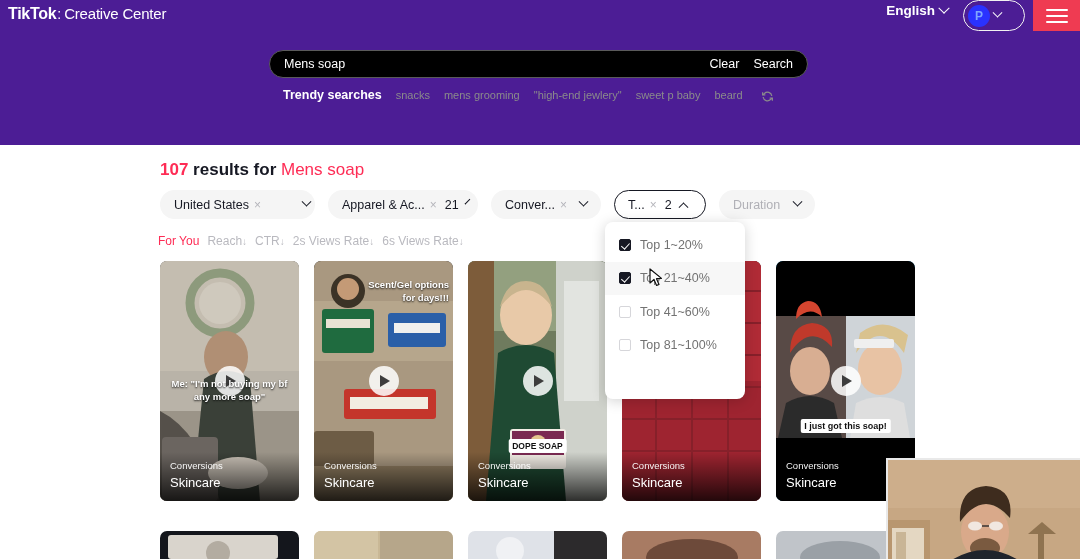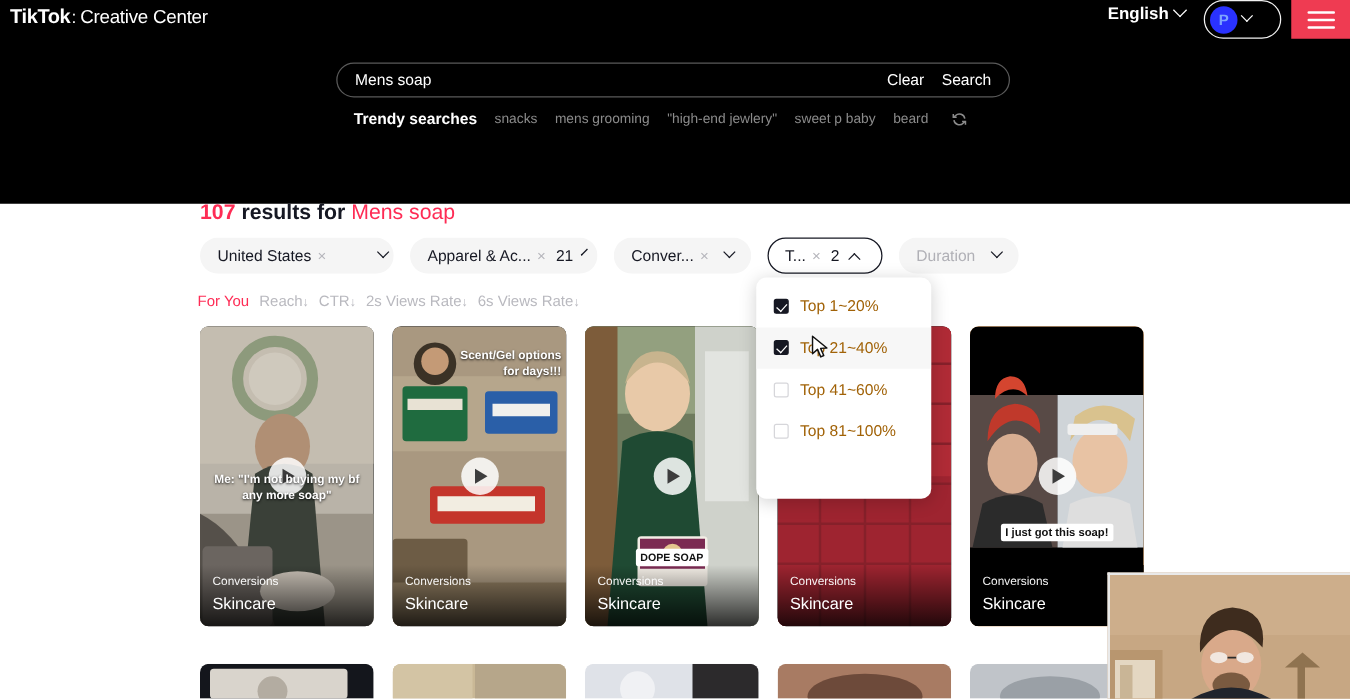--- a/index.html
+++ b/index.html
@@ -7,22 +7,22 @@
     width: 1080px; height: 559px;
     overflow: hidden;
     font-family: "Liberation Sans", sans-serif;
     background: #fff;
   }
   #app { position: relative; width: 1080px; height: 559px; overflow: hidden; }
 
   
   .header {
     position: absolute; top: 0; left: 0;
-    width: 1080px; height: 163px;
-    background: #000000;
+    width: 1080px; height: 145px;
+    background: #4c1d95;
   }
   .brand {
     position: absolute; left: 8px; top: 5px;
     display: flex; align-items: baseline; gap: 0px;
     color: #fff;
   }
   .brand-tiktok {
     font-size: 16px; font-weight: bold; letter-spacing: -0.3px; color: #fff;
   }
   .brand-sep { font-size: 14px; color: #fff; padding: 0 3px 0 1px; }
@@ -83,21 +83,21 @@
     padding-left: 14px;
   }
   .searchwrap input::placeholder { color: #7a7a7a; }
   .s-btn {
     color: #fff; font-size: 12.5px; padding: 0 7px; cursor: pointer; white-space: nowrap;
   }
   .s-btn.search { padding-right: 14px; }
 
   .trendy {
     position: absolute; left: 283px; top: 88px;
-    display: flex; align-items: center; gap: 14px; text-decoration: underline;
+    display: flex; align-items: center; gap: 14px;
   }
   .trendy .lbl { color: #fff; font-size: 12.5px; font-weight: bold; white-space: nowrap; }
   .trendy .chip { color: #8b8b8b; font-size: 11px; white-space: nowrap; cursor: pointer; }
   .refresh {
     width: 13px; height: 13px; margin-left: 4px; cursor: pointer;
     color: #8b8b8b;
   }
 
   
   .results-head {
@@ -146,21 +146,21 @@
   .dropdown {
     position: absolute; left: 605px; top: 222px;
     width: 140px; height: 177px;
     background: #fff; border-radius: 8px;
     box-shadow: 0 2px 14px rgba(0,0,0,0.18);
     z-index: 40; padding: 6px 0; overflow: hidden;
   }
   .dd-item {
     height: 33.5px; display: flex; align-items: center;
     padding-left: 14px; gap: 9px;
-    font-size: 12.5px; color: #a16207; cursor: pointer;
+    font-size: 12.5px; color: #737373; cursor: pointer;
   }
   .dd-item.hl { background: #f7f7f7; }
   .cbox {
     width: 12px; height: 12px; border-radius: 2px;
     border: 1.2px solid #d6d6da; background: #fff; flex: none;
   }
   .cbox.on {
     background: #161823; border-color: #161823;
     position: relative;
   }
@@ -439,21 +439,21 @@
           <line x1="106" y1="0" x2="106" y2="240"></line>
         </g>
       </svg>
       <div class="play"></div>
       <div class="card-foot">
         <div class="card-obj">Conversions</div>
         <div class="card-cat">Skincare</div>
       </div>
     </div>
 
-    <div class="card" style="background:#fdba74;">
+    <div class="card" style="background:#0369a1;">
       <svg class="thumb" viewBox="0 0 139 240" preserveAspectRatio="xMidYMid slice">
         <rect width="139" height="240" fill="#000"></rect>
         <rect x="0" y="55" width="70" height="122" fill="#584a46"></rect>
         <rect x="70" y="55" width="69" height="122" fill="#cfd4d8"></rect>
         <ellipse cx="34" cy="110" rx="20" ry="24" fill="#d8ae92"></ellipse>
         <path d="M14 92 q20 -30 42 -6 q2 -22 -20 -24 q-22 2 -22 30z" fill="#c0392b"></path>
         <path d="M20 58 q14 -14 26 -2 q-2 -16 -14 -16 q-12 2 -12 18z" fill="#d4452f"></path>
         <path d="M10 142 q24 -14 48 0 l8 35 h-64z" fill="#2b2b2b"></path>
         <ellipse cx="104" cy="108" rx="22" ry="26" fill="#e8c3a4"></ellipse>
         <path d="M80 92 q24 -34 48 0 l4 -18 q-24 -20 -48 -2z" fill="#d9c28e"></path>

